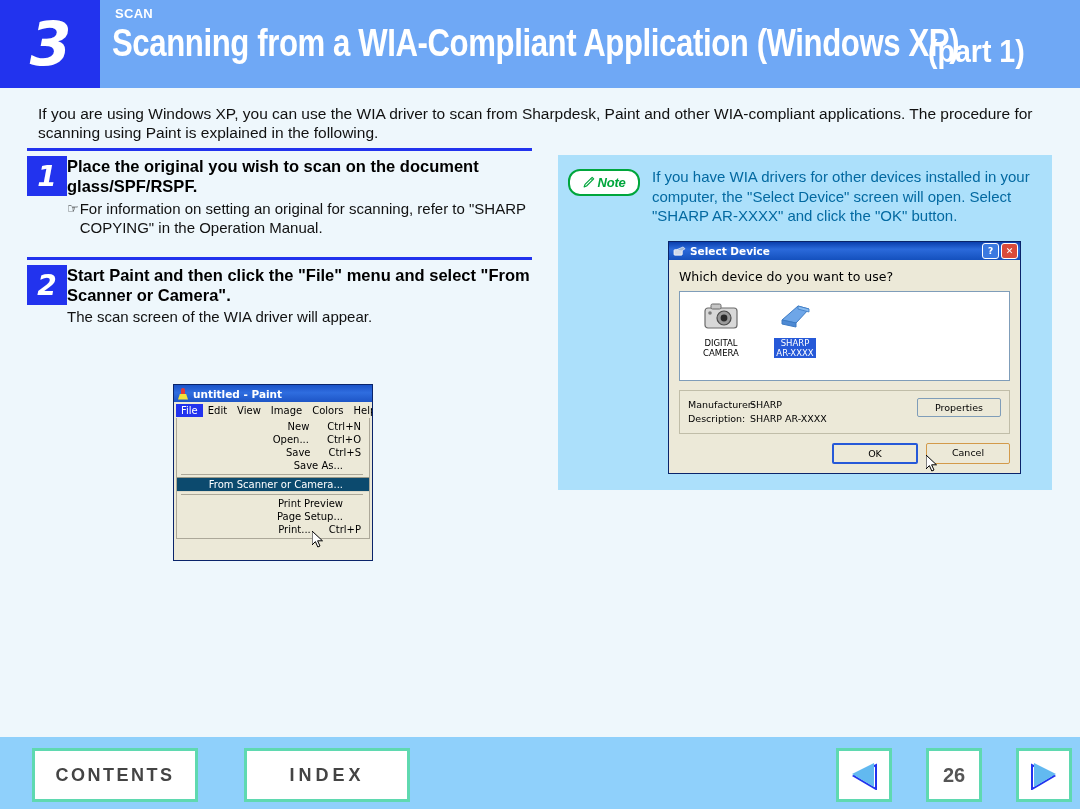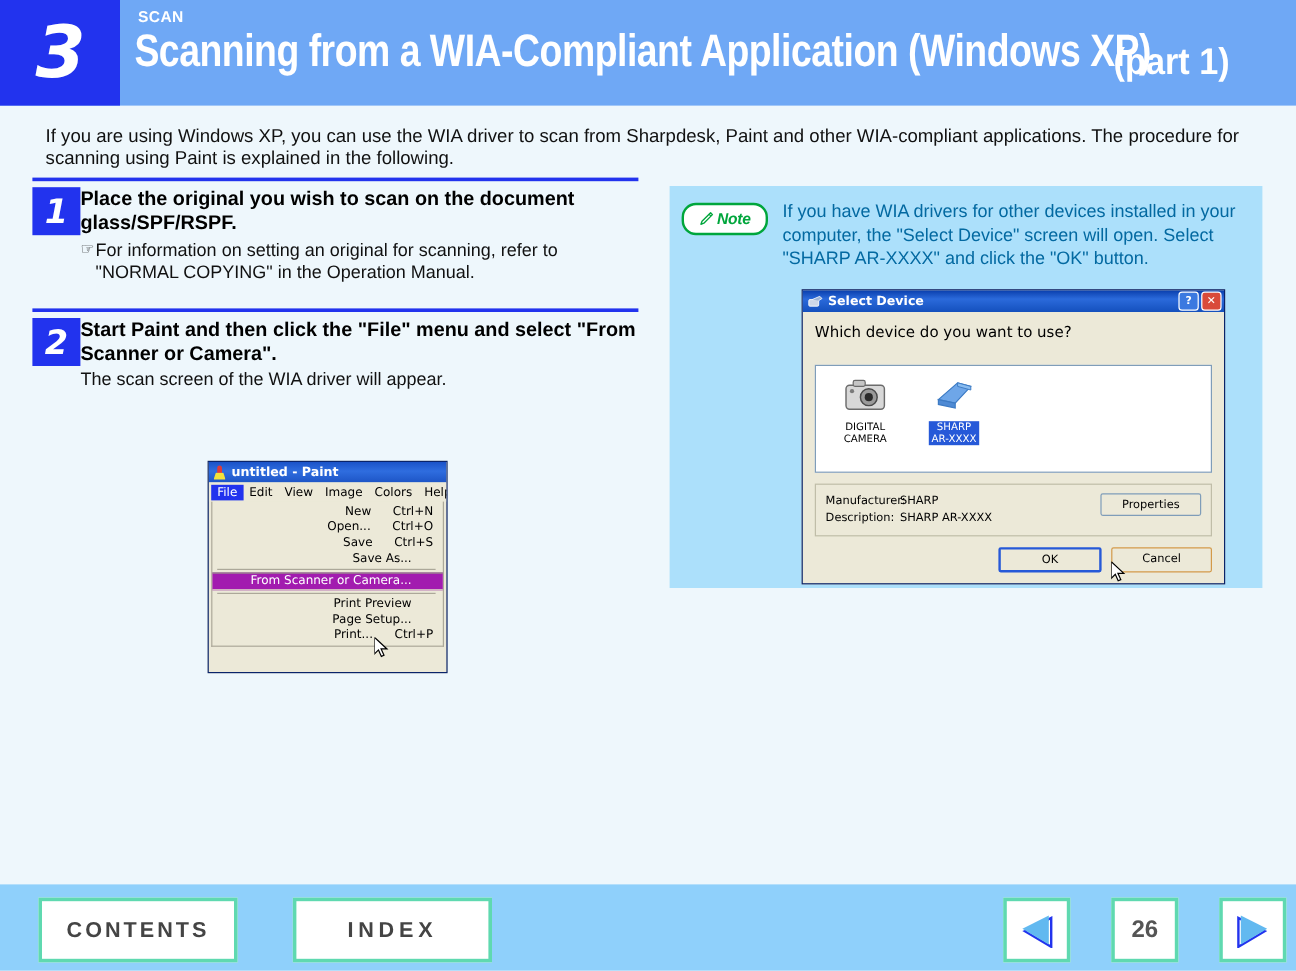--- a/index.html
+++ b/index.html
@@ -217,21 +217,21 @@
   .pd-item {
     display: flex;
     justify-content: flex-end;
     font-size: 10px;
     color: #000;
     padding: 1px 8px 1px 18px;
     white-space: nowrap;
   }
   .pd-item .accel { padding-left: 18px; color: #000; }
   .pd-item.sel {
-    background: #a21caf;
+    background: #0c4a6e;
     color: #ffffff;
     border-top: 1px solid #9a9a8a;
     border-bottom: 1px solid #dcd9c8;
   }
   .pd-sep {
     height: 1px;
     background: #aca899;
     margin: 2px 6px 2px 4px;
   }
   .cursor-arrow {
@@ -325,21 +325,21 @@
     align-items: center;
     justify-content: center;
     background: #3b79e0;
   }
   .sd-tbtn.close { background: #d94a3a; }
   .sd-body { padding: 9px 10px 9px 10px; }
   .sd-question {
     font-size: 12.5px;
     color: #000;
     font-weight: normal;
-    margin-bottom: 20px;
+    margin-bottom: 7px;
   }
   .sd-listbox {
     background: #ffffff;
     border: 1px solid #7f9db9;
     height: 80px;
     padding: 8px 0 0 12px;
     display: flex;
     gap: 16px;
   }
   .sd-device {
@@ -457,21 +457,21 @@
 <div class="left-col">
 
   <div class="step-block">
     <div class="step-rule"></div>
     <div class="step-row">
       <div class="step-num">1</div>
       <div class="step-body">
         <div class="step-head">Place the original you wish to scan on the document glass/SPF/RSPF.</div>
         <div class="step-sub">
           <span class="hand-glyph">☞</span>
-          <span class="step-sub-text">For information on setting an original for scanning, refer to "NORMAL COPYING" in the Operation Manual.</span>
+          <span class="step-sub-text">For information on setting an original for scanning, refer to "SHARP COPYING" in the Operation Manual.</span>
         </div>
       </div>
     </div>
   </div>
 
   <div class="step-gap"></div>
 
   <div class="step-block">
     <div class="step-rule"></div>
     <div class="step-row">

